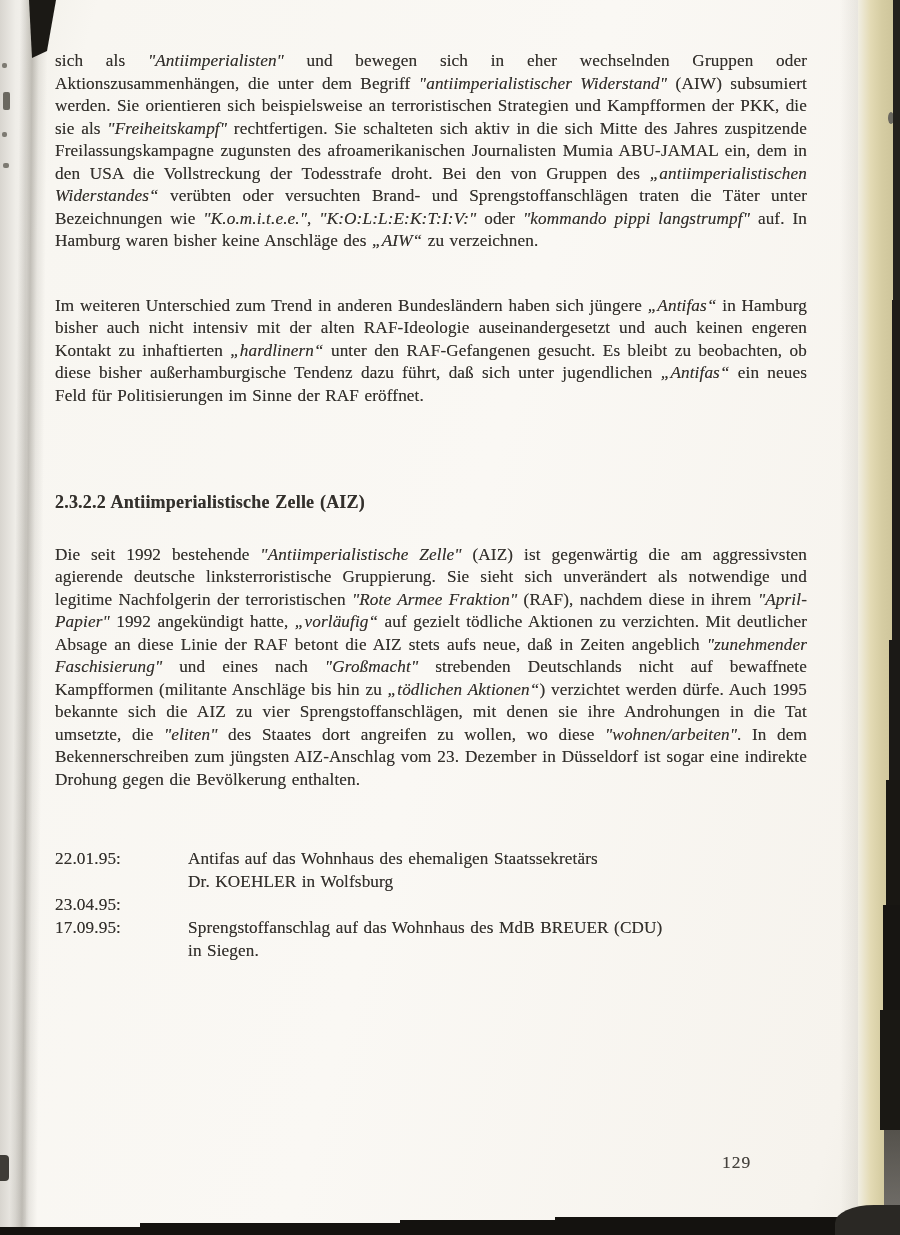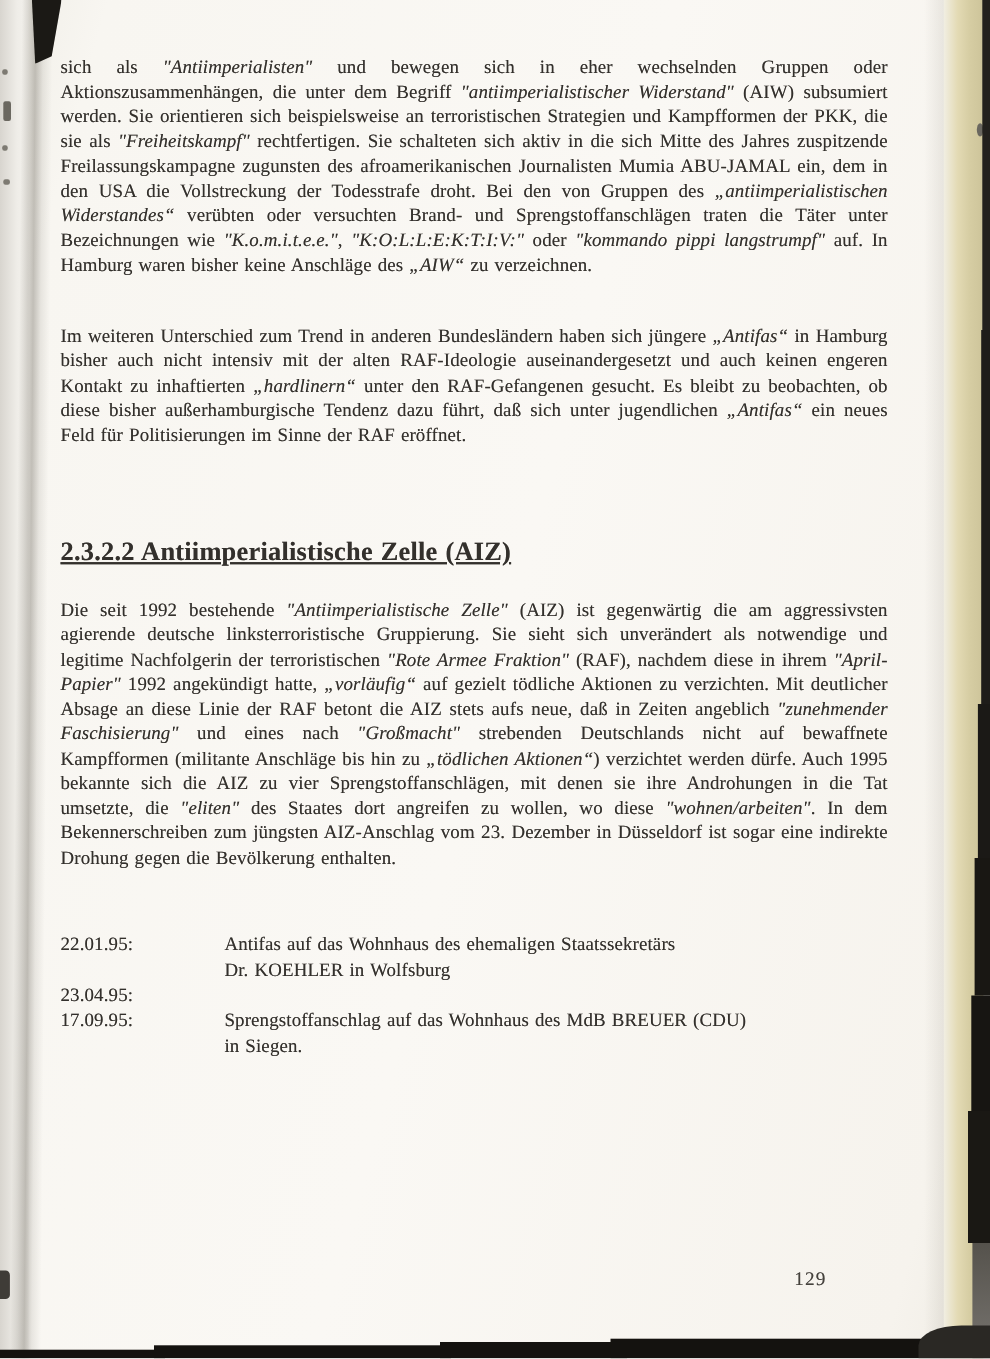--- a/index.html
+++ b/index.html
@@ -54,23 +54,23 @@
   .bstrip.c5{left:835px;top:1205px;width:65px;height:30px;background:#2a2824;border-radius:60% 0 0 0;}
   
   .page-body{
     position:absolute;left:55px;top:50px;width:752px;
     font-size:17.2px;line-height:22.5px;letter-spacing:.12px;word-spacing:1px;
     text-shadow:0 0 .6px rgba(51,48,44,.55);
     filter:blur(.24px);
   }
   .para{margin:0 0 42px;text-align:justify;}
   .it{font-style:italic;}
-  .heading{font-size:24px;font-weight:bold;margin:84px 0 30px;letter-spacing:.2px;text-decoration:underline;}
+  .heading{font-size:18px;font-weight:bold;margin:84px 0 30px;letter-spacing:.2px;}
   .incidents{margin-top:56px;}
-  .incident{display:grid;grid-template-columns:133px 1fr;line-height:23px;gap:16px;}
+  .incident{display:grid;grid-template-columns:133px 1fr;line-height:23px;}
   .incident .desc{white-space:pre-line;}
   .page-number{
     position:absolute;left:722px;top:1152px;
     font-size:17.5px;letter-spacing:1px;color:var(--pagenum-ink);
     text-shadow:0 0 .6px rgba(69,66,61,.5);filter:blur(.2px);
   }
 </style>
 </head>
 <body>
 

